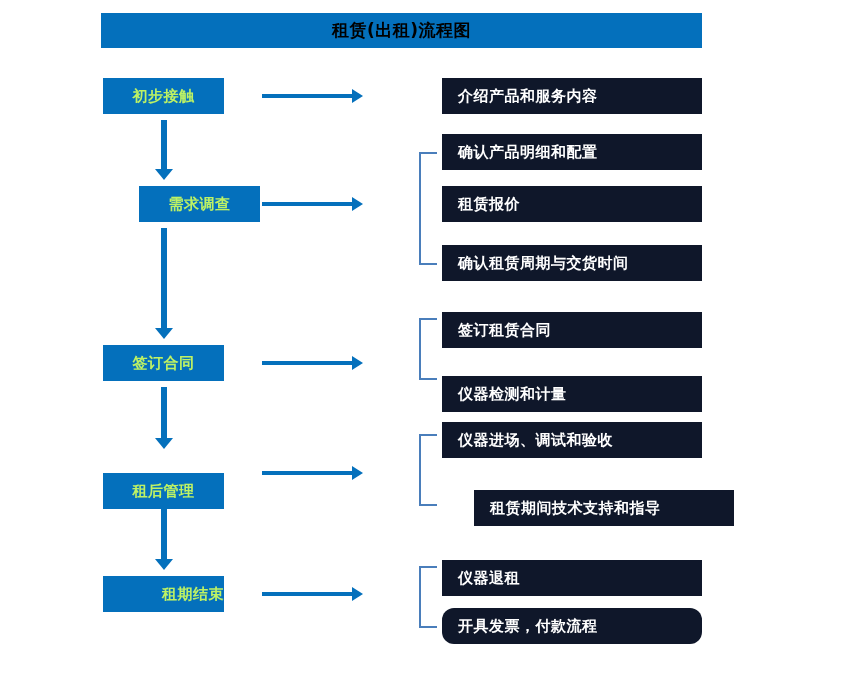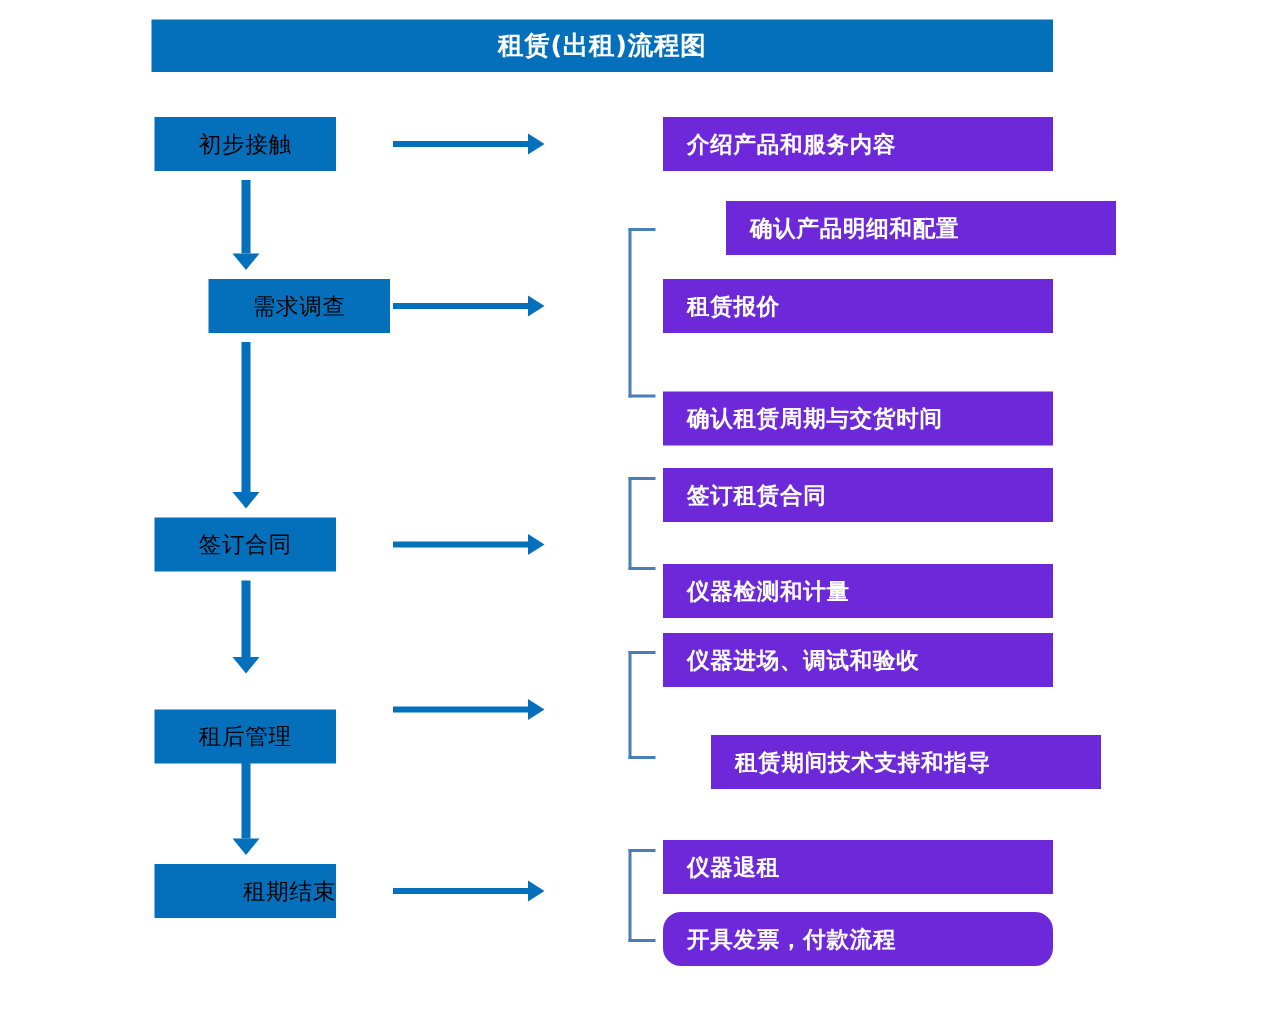--- a/index.html
+++ b/index.html
@@ -25,52 +25,52 @@
     left: 101px;
     top: 13px;
     width: 601px;
     height: 35px;
     background: #0470bc;
     display: flex;
     align-items: center;
     justify-content: center;
   }
   .title-bar .title-text {
-    color: #ffffff;
+    color: #000000;
     font-size: 17px;
     font-weight: bold;
     letter-spacing: 0.5px;
     font-family: "DejaVu Sans", "Liberation Sans", sans-serif;
   }
 
   
   .stage-box {
     position: absolute;
     left: 103px;
     width: 121px;
     height: 36px;
     background: #0470bc;
     display: flex;
     align-items: center;
     justify-content: center;
   }
   .stage-box .stage-text {
-    color: #000000;
+    color: #bef264;
     font-size: 15px;
-    font-weight: normal;
+    font-weight: bold;
     letter-spacing: 0.5px;
   }
 
   
   .detail-box {
     position: absolute;
     left: 442px;
     width: 260px;
     height: 36px;
-    background: #6d28d9;
+    background: #0f172a;
     display: flex;
     align-items: center;
     justify-content: flex-start;
     box-sizing: border-box;
     padding-left: 16px;
   }
   .detail-box .detail-text {
     color: #ffffff;
     font-size: 15px;
     font-weight: bold;
@@ -198,27 +198,27 @@
 
   <div class="bracket" style="left:419px; top:152px; height:113px;"></div>
   <div class="bracket" style="left:419px; top:318px; height:62px;"></div>
   <div class="bracket" style="left:419px; top:434px; height:72px;"></div>
   <div class="bracket" style="left:419px; top:566px; height:62px;"></div>
 
   <div class="detail-box" style="top:78px;">
     <span class="detail-text">介绍产品和服务内容</span>
   </div>
 
-  <div class="detail-box" style="top:134px;margin-left:42px;">
+  <div class="detail-box" style="top:134px;">
     <span class="detail-text">确认产品明细和配置</span>
   </div>
   <div class="detail-box" style="top:186px;">
     <span class="detail-text">租赁报价</span>
   </div>
-  <div class="detail-box" style="top:245px;margin-top:16px;">
+  <div class="detail-box" style="top:245px;">
     <span class="detail-text">确认租赁周期与交货时间</span>
   </div>
 
   <div class="detail-box" style="top:312px;">
     <span class="detail-text">签订租赁合同</span>
   </div>
   <div class="detail-box" style="top:376px;">
     <span class="detail-text">仪器检测和计量</span>
   </div>
 

